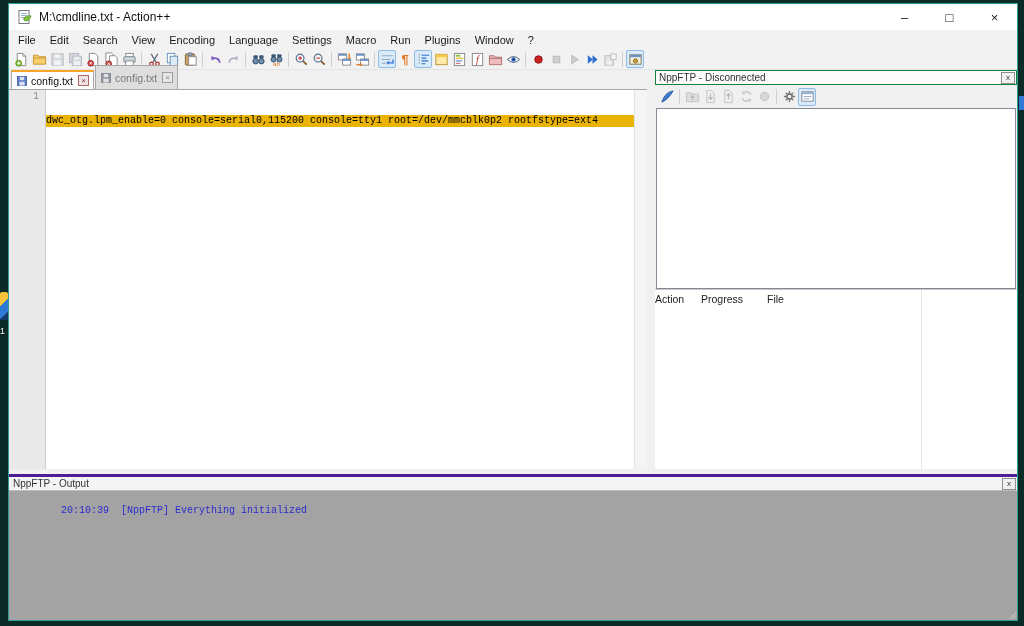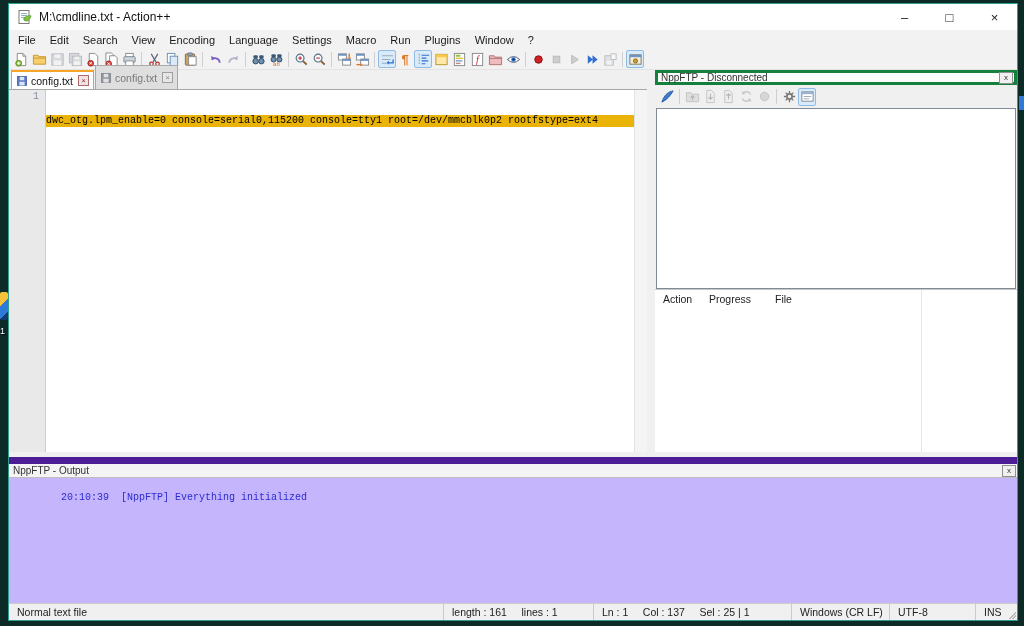--- a/index.html
+++ b/index.html
@@ -66,38 +66,38 @@
   .code-row { height:12px; }
   .sel {}
   .caret { display:inline-block; width:1px; height:10px; background:#000; vertical-align:middle; }
   .vscroll { width:13px; flex:none; background:#f4f4f4; border-left:1px solid #e2e2e2; }
 
   .vsplitter { width:8px; flex:none; background:#f0f0f0; }
 
   
   .ftp-panel { flex:1; display:flex; flex-direction:column; min-width:0; background:#f0f0f0; }
   .panel-caption { height:15px; flex:none; display:flex; align-items:center; background:#fbfbfb;
-                   border:3px solid #15803d; font-size:10px; color:#333; padding-left:3px; }
+                   border:1px solid #15803d; font-size:10px; color:#333; padding-left:3px; }
   .cap-close { margin-left:auto; margin-right:1px; width:14px; height:12px; flex:none;
                border:1px solid #8f8f8f; background:#f0f0f0; color:#333; font-size:8px; line-height:1;
                display:flex; align-items:center; justify-content:center; }
   .ftp-toolbar { height:23px; flex:none; display:flex; align-items:center; padding-left:3px; background:#f0f0f0; }
   .ftp-tree { height:181px; flex:none; margin:0 1px; border:1px solid #828b95; background:#fff; }
   .queue-wrap { flex:1; min-height:0; position:relative; display:flex; flex-direction:column;
                 border-top:1px solid #c8c8c8; background:#fff; }
   .queue-header { height:17px; flex:none; display:flex; align-items:center; font-size:10.5px; color:#222; }
-  .qh-cell { padding-left:8px; }
+  .qh-cell { }
   .queue-list { flex:1; }
   .queue-col-line { position:absolute; top:0; bottom:0; right:95px; width:1px; background:#e4e4e4; }
 
   .hsplitter { height:5px; flex:none; background:#f0f0f0; }
 
   
-  .output-panel { height:146px; flex:none; display:flex; flex-direction:column; background:#c4b5fd;
-                  border-top:7px solid #4c1d95; }
+  .output-panel { height:146px; flex:none; display:flex; flex-direction:column; background:#a3a3a3;
+                  border-top:3px solid #4c1d95; }
   .output-caption { height:14px; flex:none; display:flex; align-items:center; background:#f4f4f4;
                     border-bottom:1px solid #bdbdbd; font-size:10px; color:#333; padding-left:4px; }
   .output-body { flex:1; font-family:"Liberation Mono", monospace; font-size:10px;
                  padding:3px 4px; white-space:pre; }
 
   
   .statusbar { height:17px; flex:none; background:#f0f0f0; border-top:1px solid #cdcdcd;
                display:flex; align-items:center; font-size:10.5px; color:#222; }
   .sb { padding:0 8px; height:100%; display:flex; align-items:center; border-left:1px solid #cbcbcb;
         white-space:pre; overflow:hidden; }
@@ -575,23 +575,15 @@
     <div class="output-panel">
       <div class="output-caption">
         <span>NppFTP - Output</span>
         <span class="cap-close">x</span>
       </div>
       <div class="output-body" style="color: rgb(43, 43, 208);">
         <span>20:10:39  [NppFTP] Everything initialized</span>
       </div>
     </div>
 
-    <div class="statusbar">
-      <span class="sb sb-doctype">Normal text file</span>
-      <span class="sb sb-length">length : 161     lines : 1</span>
-      <span class="sb sb-cursor">Ln : 1     Col : 137     Sel : 25 | 1</span>
-      <span class="sb sb-eol">Windows (CR LF)</span>
-      <span class="sb sb-enc">UTF-8</span>
-      <span class="sb sb-ins">INS</span>
-    </div>
     <div class="grip"></div>
   </div>
 </div>
 
 </body></html>

